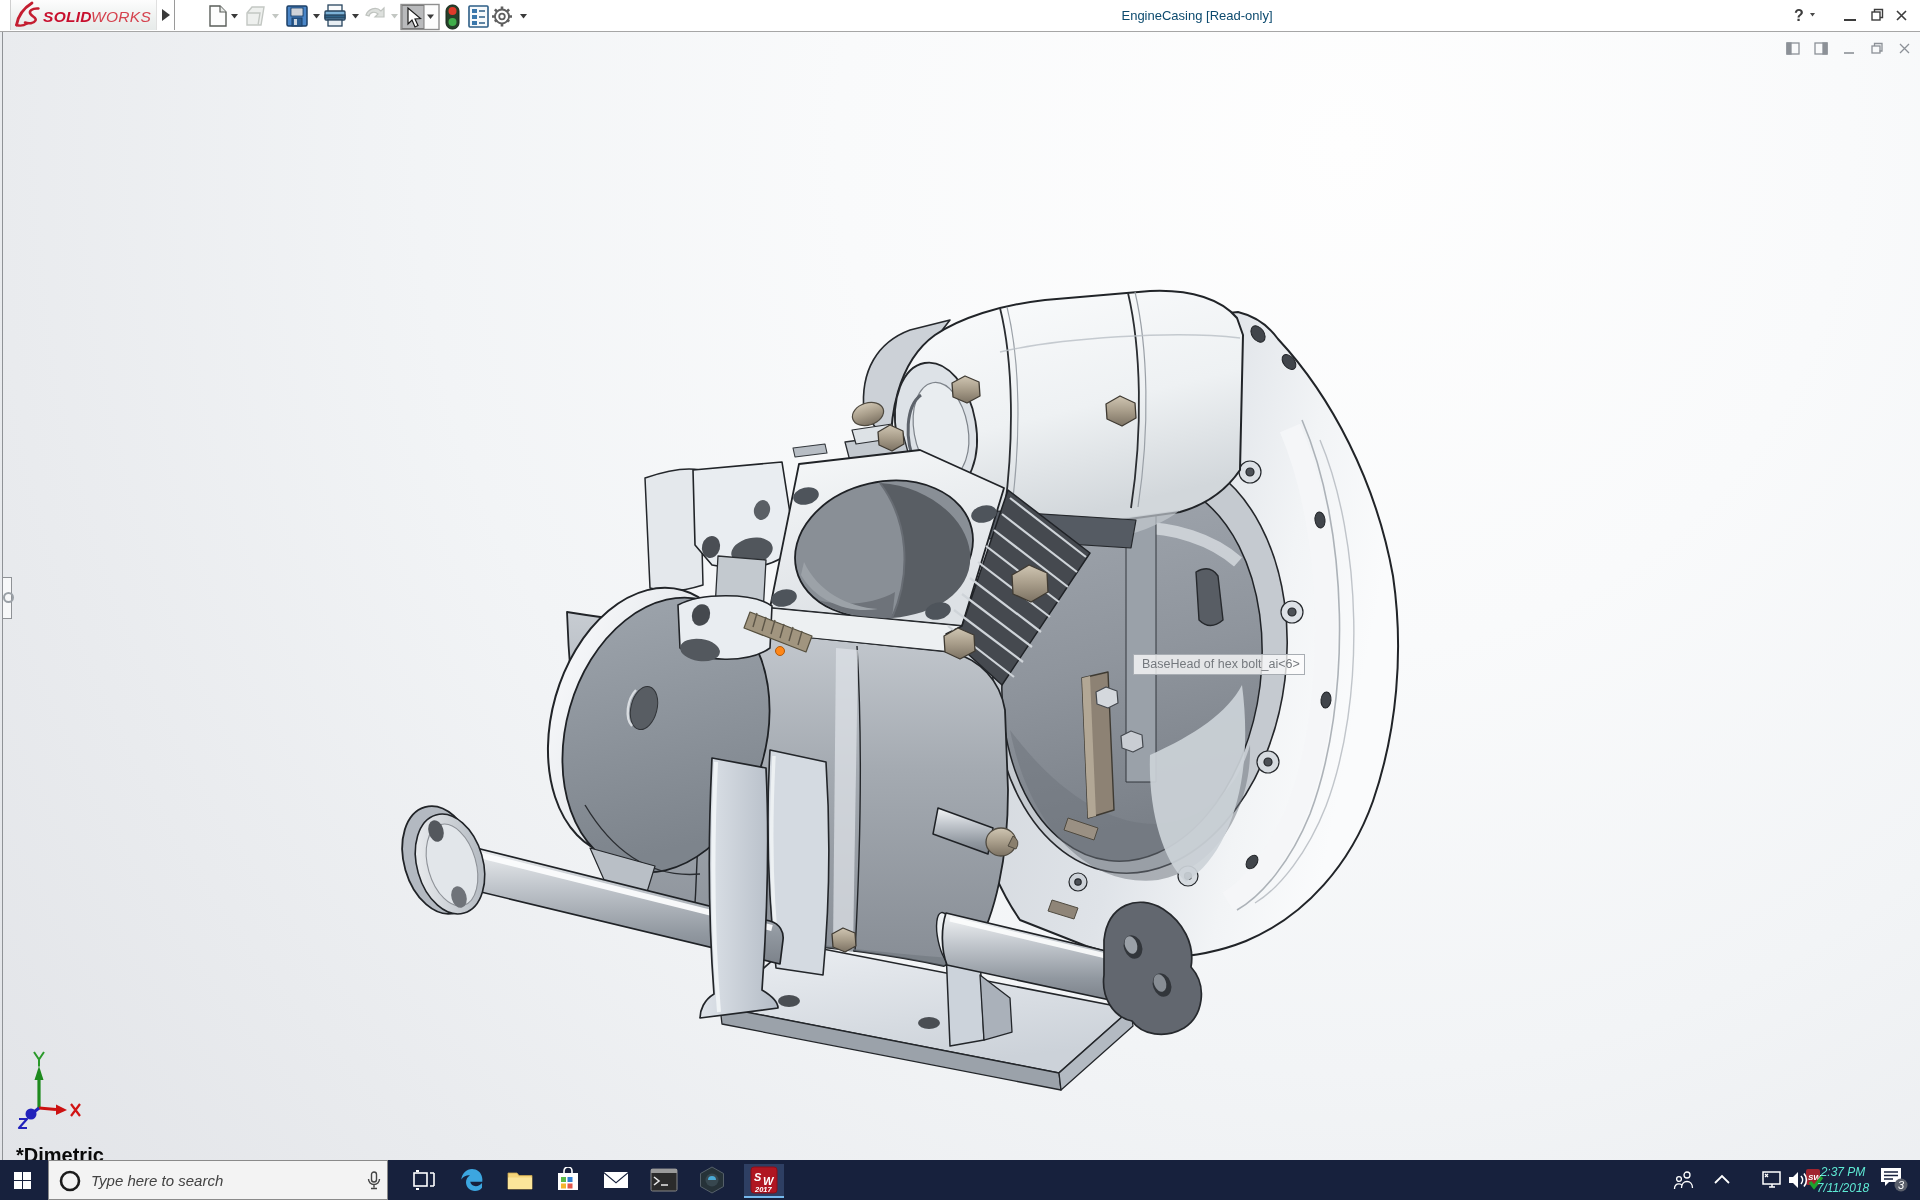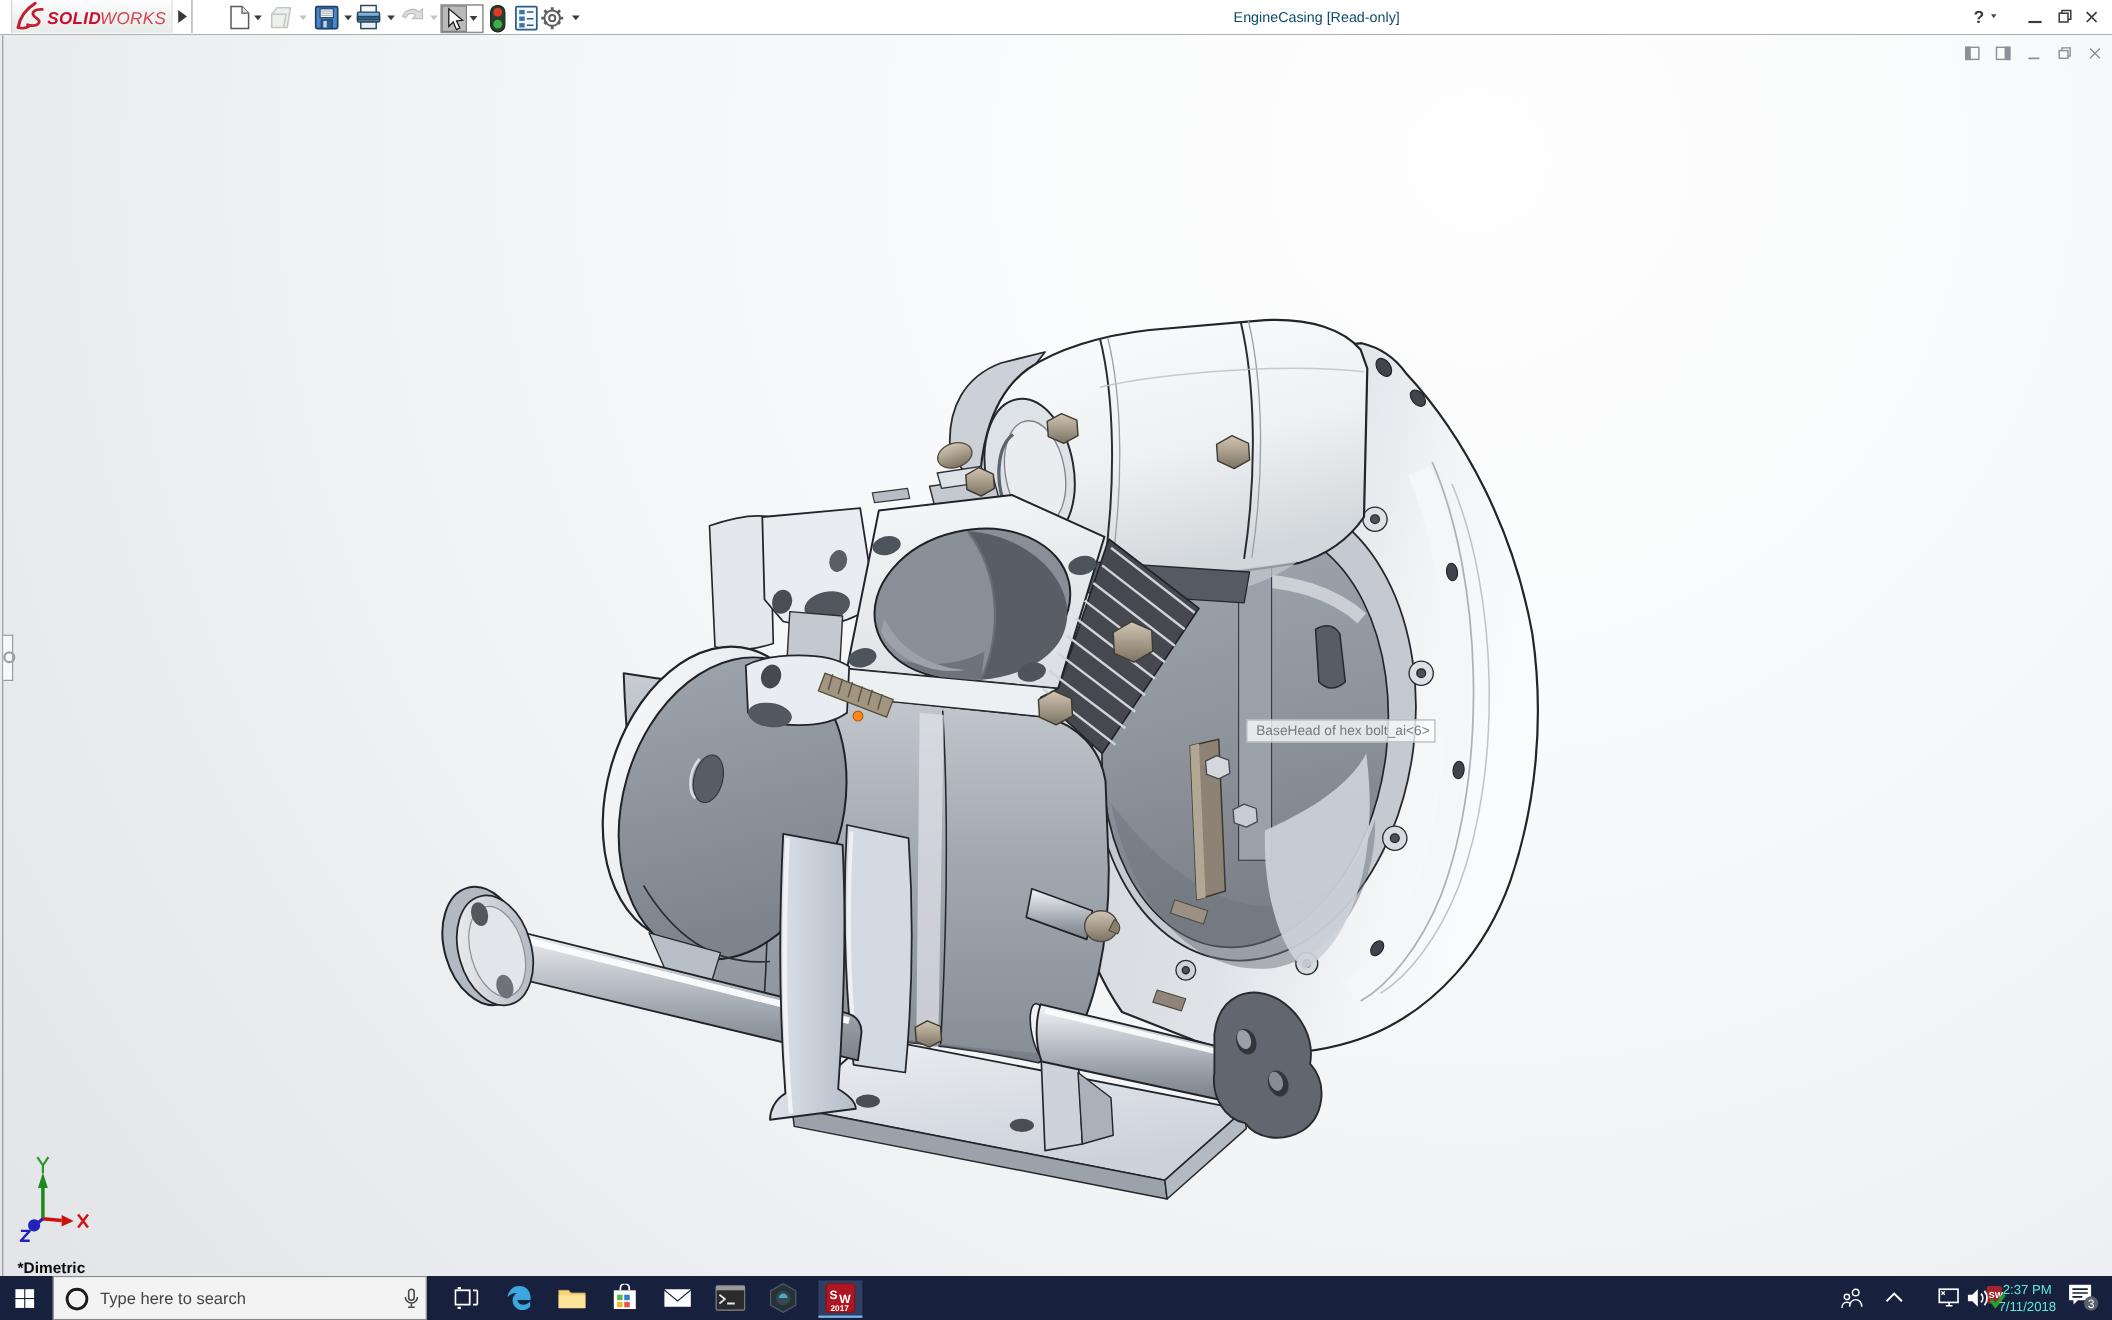--- a/index.html
+++ b/index.html
@@ -17,26 +17,26 @@
   #title{position:absolute;left:1165px;top:8px;transform:translateX(-50%);font-size:13px;color:#0c4a6e;margin-left:32px;}
   #winctl{position:absolute;right:6px;top:0;height:31px;display:flex;align-items:center;gap:0;}
   
   #viewport{position:absolute;left:0;top:32px;width:1920px;height:1128px;
     background:radial-gradient(circle at 70% 10%, #fefefe 0%, #f9fafb 30%, #f2f4f6 55%, #e9ebee 80%, #e2e4e8 100%);}
   #vline{position:absolute;left:2px;top:0;width:1px;height:1128px;background:#8f9296;}
   #vtab{position:absolute;left:3px;top:545px;width:8px;height:40px;background:#f7f8f9;
     border:1px solid #8f9296;border-left:none;}
   #vtab .dot{position:absolute;left:0px;top:14px;width:7px;height:7px;border:2px solid #9aa0a6;border-radius:50%;}
   #modelsvg{position:absolute;left:0;top:0;}
-  #dimetric{position:absolute;left:16px;top:1112px;font-size:14px;font-weight:bold;color:#0a0a0a;}
+  #dimetric{position:absolute;left:16px;top:1112px;font-size:20px;font-weight:bold;color:#0a0a0a;}
   #tooltip{position:absolute;left:1133px;top:622px;width:162px;height:19px;
     background:rgba(252,253,253,0.78);border:1px solid #a8adb3;font-size:12.5px;color:#75797e;
     line-height:19px;padding-left:8px;white-space:nowrap;}
   
-  #taskbar{position:absolute;left:0;top:1160px;width:1920px;height:40px;background:#17213d;}
+  #taskbar{position:absolute;left:0;top:1160px;width:1920px;height:40px;background:#17213d;font-style:italic;}
   #startbtn{position:absolute;left:0;top:0;width:48px;height:40px;}
   #searchbox{position:absolute;left:48px;top:0;width:340px;height:40px;background:#f3f3f3;
     border:1px solid #8a8a8a;box-sizing:border-box;}
   #searchbox span{position:absolute;left:42px;top:11px;font-size:15px;color:#424242;}
   .tbar-ic{position:absolute;top:4px;width:32px;height:32px;display:flex;align-items:center;justify-content:center;}
   #clock{position:absolute;left:1808px;top:4px;width:70px;text-align:center;color:#5eead4;font-size:12px;line-height:16px;}
 </style>
 </head>
 <body>
 <div id="root">

